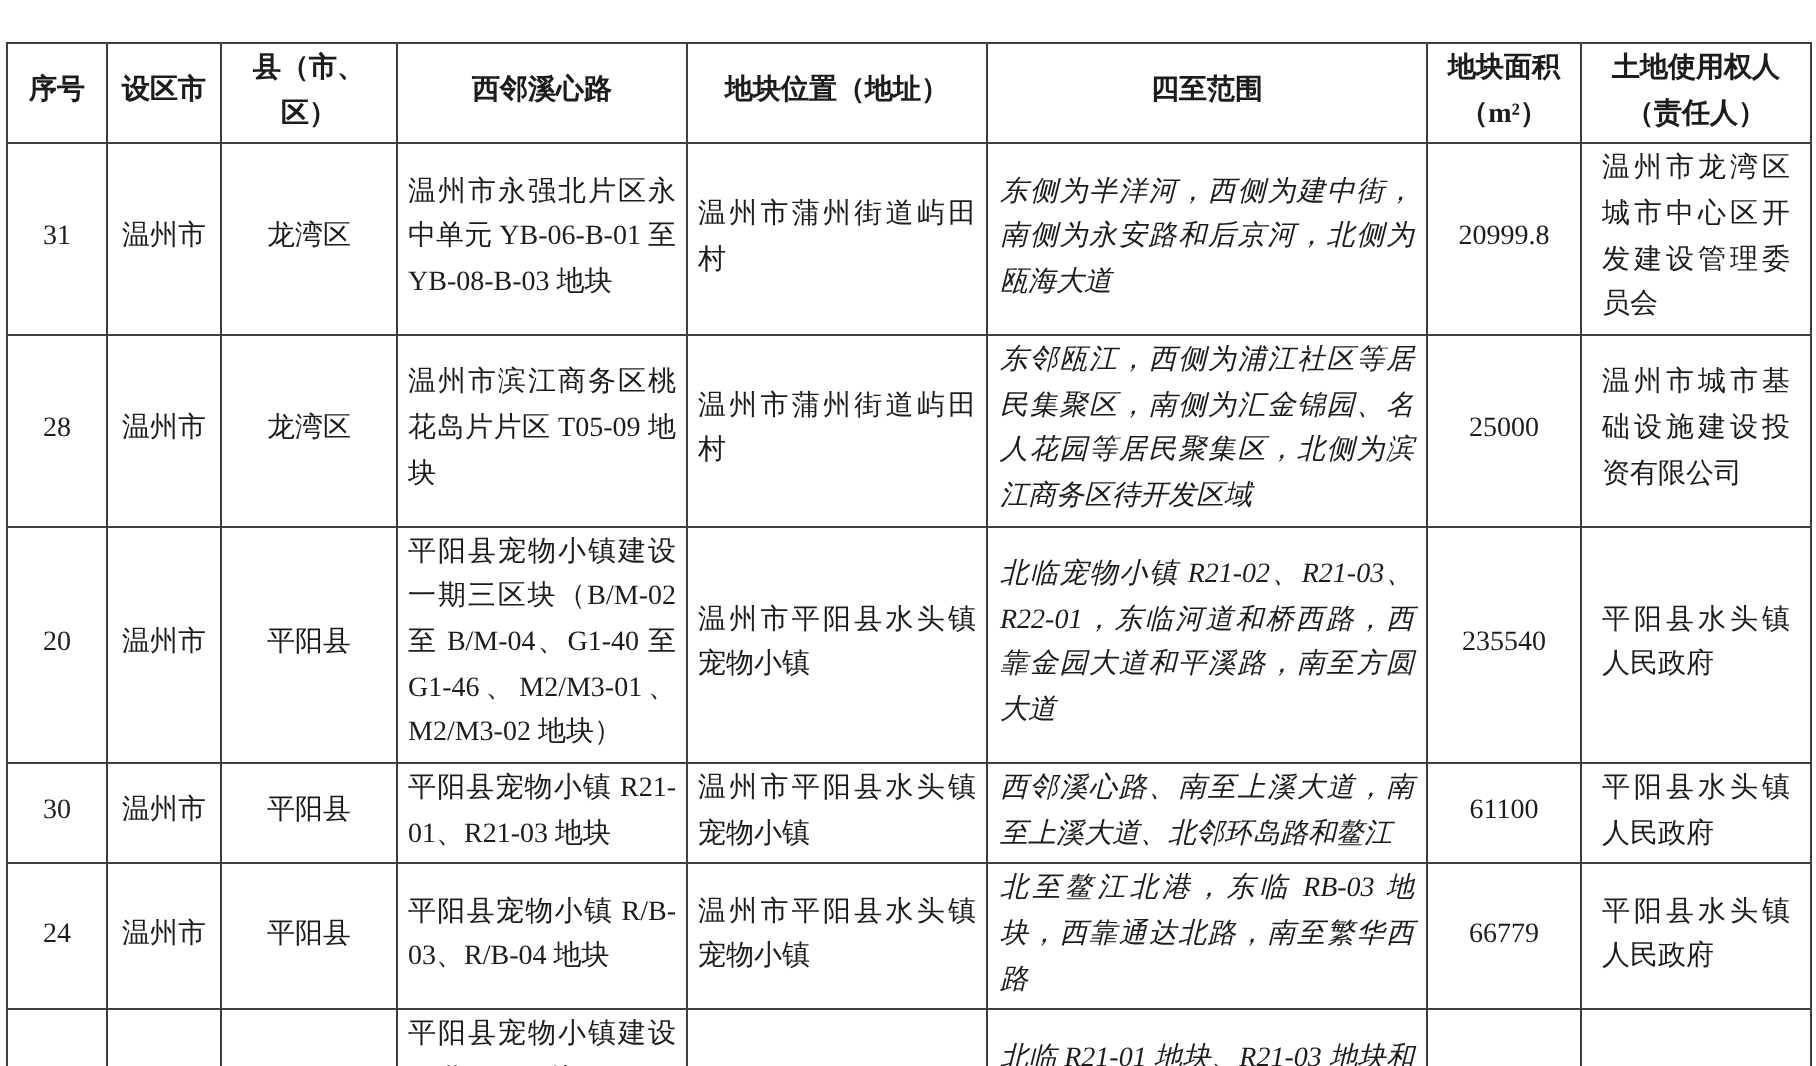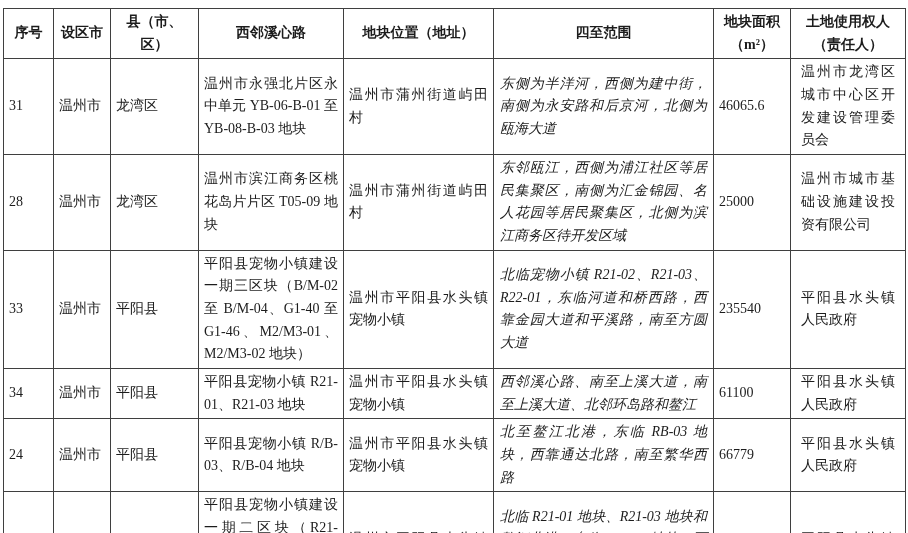--- a/index.html
+++ b/index.html
@@ -8,21 +8,21 @@
     background: #ffffff;
     width: 908px;
     height: 533px;
     overflow: hidden;
   }
   .page {
     width: 908px;
     height: 533px;
     background: #ffffff;
     box-sizing: border-box;
-    padding: 8px 3px 0 3px;
+    padding: 21px 3px 0 3px;
     font-family: "Liberation Serif", "DejaVu Serif", serif;
     color: #1c1c1c;
   }
   table.land-table {
     border-collapse: collapse;
     table-layout: fixed;
     width: 902px;
   }
   table.land-table col.c1 { width: 50px; }
   table.land-table col.c2 { width: 57px; }
@@ -50,20 +50,21 @@
   }
   
   tbody tr:nth-child(1) { height: 93px; }
   tbody tr:nth-child(2) { height: 80px; }
   tbody tr:nth-child(3) { height: 105px; }
   tbody tr:nth-child(4) { height: 47px; }
   tbody tr:nth-child(5) { height: 47px; }
   tbody tr:nth-child(6) { height: 101px; }
 
   td.col-xh, td.col-sqs, td.col-xsq, td.col-dkmj {
+    text-align: center;
   }
   td.col-dkmc, td.col-dkwz, td.col-szfw, td.col-tdsyqr {
     text-align: justify;
     text-justify: inter-ideograph;
   }
   td.col-tdsyqr { padding: 2px 10px; }
   td.col-szfw   { padding: 2px 6px; font-style: italic; }
 </style>
 </head>
 <body>
@@ -111,45 +112,45 @@
         </tr>
     </thead>
     <tbody>
         <tr>
           <td class="col-xh">31</td>
           <td class="col-sqs">温州市</td>
           <td class="col-xsq">龙湾区</td>
           <td class="col-dkmc">温州市永强北片区永中单元 YB-06-B-01 至 YB-08-B-03 地块</td>
           <td class="col-dkwz">温州市蒲州街道屿田村</td>
           <td class="col-szfw">东侧为半洋河，西侧为建中街，南侧为永安路和后京河，北侧为瓯海大道</td>
-          <td class="col-dkmj">46065.6</td>
+          <td class="col-dkmj">20999.8</td>
           <td class="col-tdsyqr">温州市龙湾区城市中心区开发建设管理委员会</td>
         </tr>
         <tr>
           <td class="col-xh">28</td>
           <td class="col-sqs">温州市</td>
           <td class="col-xsq">龙湾区</td>
           <td class="col-dkmc">温州市滨江商务区桃花岛片片区 T05-09 地块</td>
           <td class="col-dkwz">温州市蒲州街道屿田村</td>
           <td class="col-szfw">东邻瓯江，西侧为浦江社区等居民集聚区，南侧为汇金锦园、名人花园等居民聚集区，北侧为滨江商务区待开发区域</td>
           <td class="col-dkmj">25000</td>
           <td class="col-tdsyqr">温州市城市基础设施建设投资有限公司</td>
         </tr>
         <tr>
-          <td class="col-xh">33</td>
+          <td class="col-xh">20</td>
           <td class="col-sqs">温州市</td>
           <td class="col-xsq">平阳县</td>
           <td class="col-dkmc">平阳县宠物小镇建设一期三区块（B/M-02 至 B/M-04、G1-40 至 G1-46、M2/M3-01、M2/M3-02 地块）</td>
           <td class="col-dkwz">温州市平阳县水头镇宠物小镇</td>
           <td class="col-szfw">北临宠物小镇 R21-02、R21-03、R22-01，东临河道和桥西路，西靠金园大道和平溪路，南至方圆大道</td>
           <td class="col-dkmj">235540</td>
           <td class="col-tdsyqr">平阳县水头镇人民政府</td>
         </tr>
         <tr>
-          <td class="col-xh">34</td>
+          <td class="col-xh">30</td>
           <td class="col-sqs">温州市</td>
           <td class="col-xsq">平阳县</td>
           <td class="col-dkmc">平阳县宠物小镇 R21-01、R21-03 地块</td>
           <td class="col-dkwz">温州市平阳县水头镇宠物小镇</td>
           <td class="col-szfw">西邻溪心路、南至上溪大道，南至上溪大道、北邻环岛路和鳌江</td>
           <td class="col-dkmj">61100</td>
           <td class="col-tdsyqr">平阳县水头镇人民政府</td>
         </tr>
         <tr>
           <td class="col-xh">24</td>

